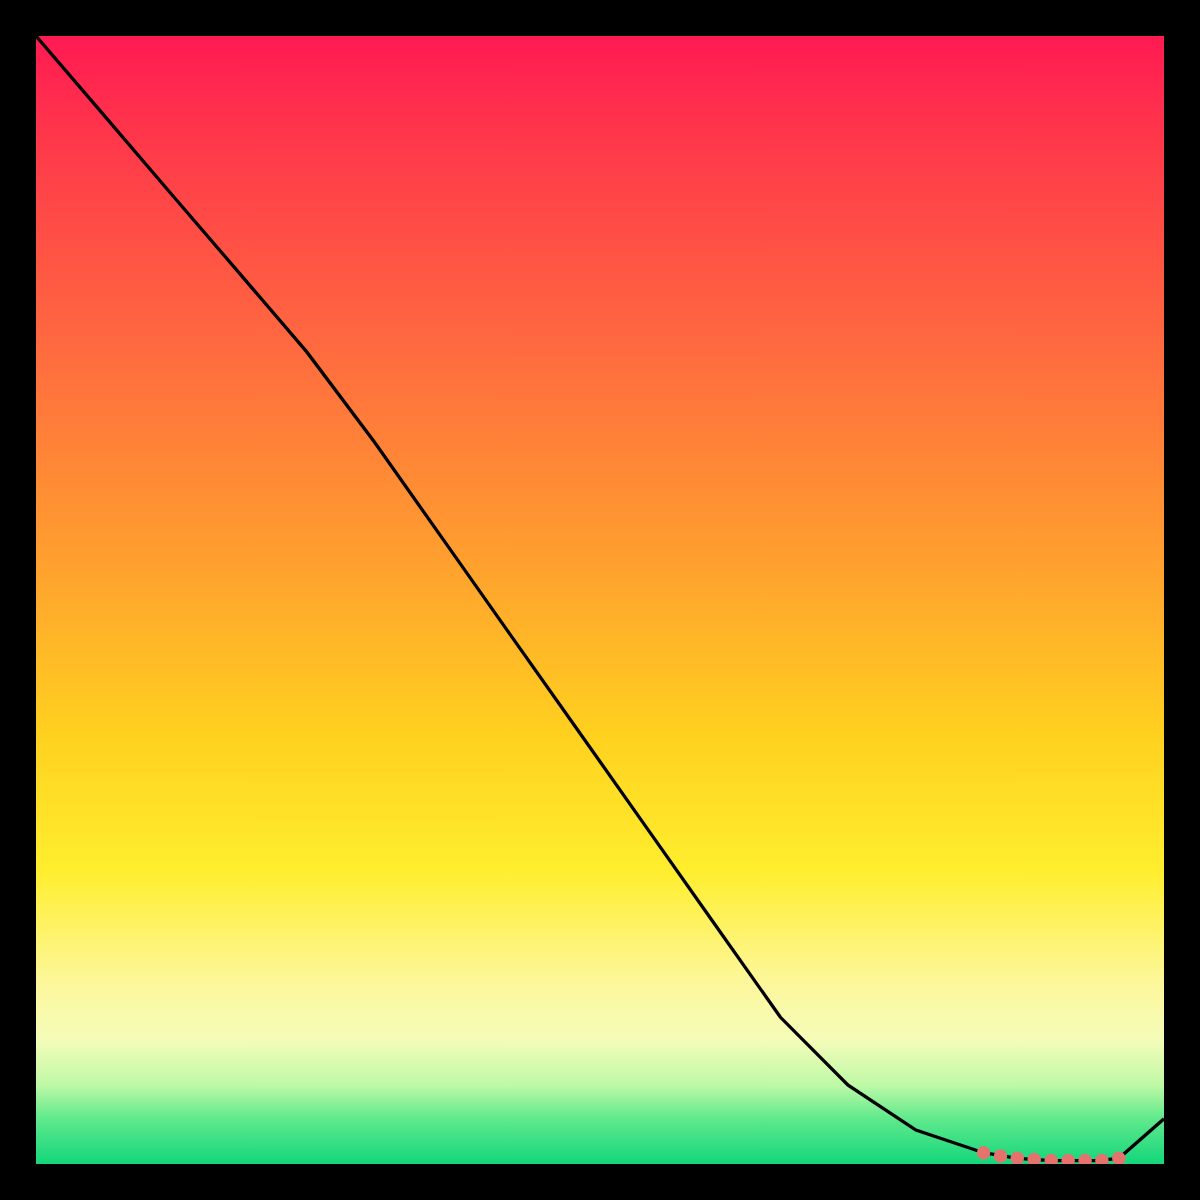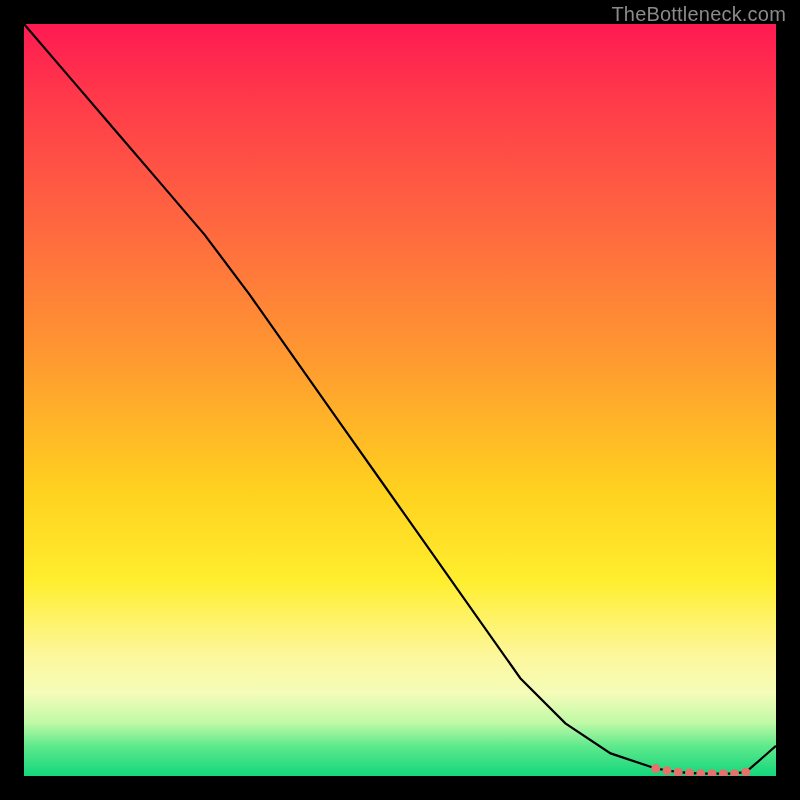--- a/index.html
+++ b/index.html
@@ -71,14 +71,13 @@
         <circle cx="654.2" cy="748.2" r="4.5" fill="#e4726d"></circle>
         <circle cx="665.5" cy="749.0" r="4.5" fill="#e4726d"></circle>
         <circle cx="676.8" cy="749.7" r="4.5" fill="#e4726d"></circle>
         <circle cx="688.1" cy="749.7" r="4.5" fill="#e4726d"></circle>
         <circle cx="699.4" cy="749.7" r="4.5" fill="#e4726d"></circle>
         <circle cx="710.6" cy="749.7" r="4.5" fill="#e4726d"></circle>
         <circle cx="721.9" cy="748.2" r="4.5" fill="#e4726d"></circle>
       </g>
   </svg>
 
-  <div class="attribution">TheBottleneck.com</div>
 </div>
 
 </body></html>

